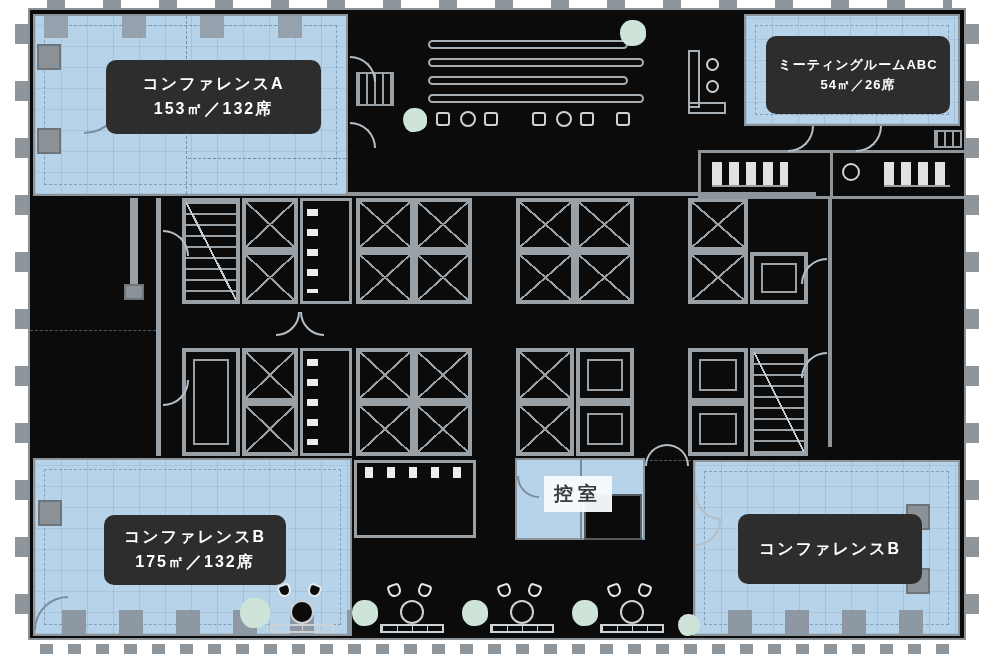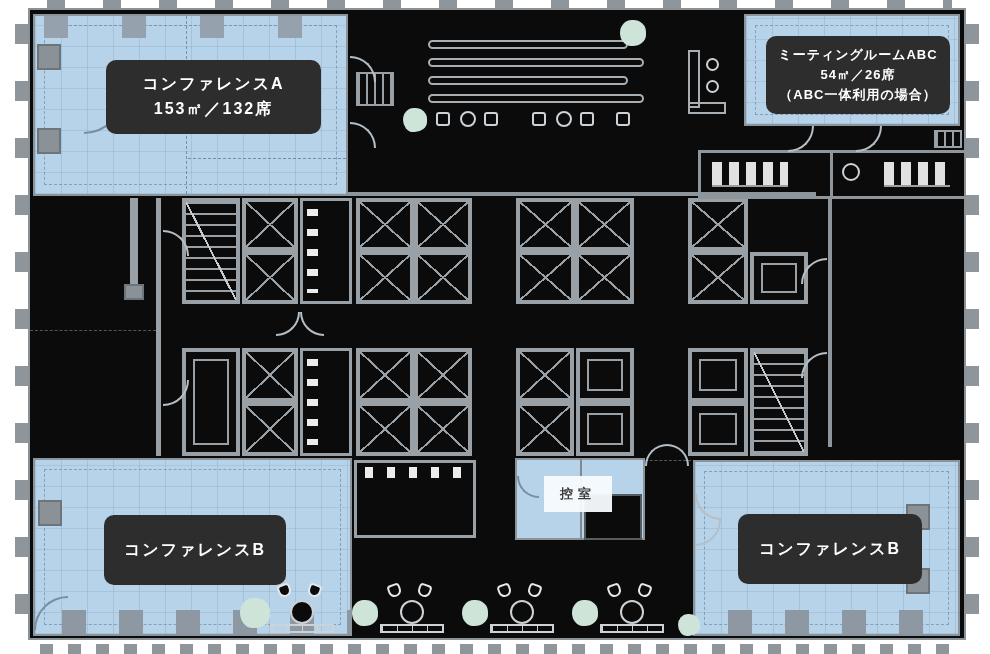--- a/index.html
+++ b/index.html
@@ -18,21 +18,21 @@
       repeating-linear-gradient(90deg,rgba(100,130,160,.22) 0 1px,transparent 1px 26px),
       repeating-linear-gradient(0deg,rgba(100,130,160,.18) 0 1px,transparent 1px 21px);}
   .room.dashed::after{content:"";position:absolute;inset:9px;border:1px dashed rgba(70,100,130,.45);}
   
   .lbl{background:#2d2d2d;color:#ffffff;border-radius:10px;display:flex;flex-direction:column;
        align-items:center;justify-content:center;font-weight:bold;letter-spacing:2px;
        line-height:1.55;z-index:6;text-align:center;}
   .lbl .ln{font-size:16px;white-space:nowrap;}
   .lbl.sm .ln{font-size:13px;letter-spacing:1px;}
   .ctl{background:rgba(246,250,252,.96);color:#3a3a3a;display:flex;align-items:center;
-       justify-content:center;font-weight:bold;font-size:13px;letter-spacing:5px;z-index:6;}
+       justify-content:center;font-weight:bold;font-size:19px;letter-spacing:5px;z-index:6;}
   
   .xb{border:4px solid #9aa1a6;background-color:#0b0b0c;background-image:
       linear-gradient(to top right,transparent calc(50% - 1px),#9aa1a6 calc(50% - 1px),#9aa1a6 calc(50% + 1px),transparent calc(50% + 1px)),
       linear-gradient(to bottom right,transparent calc(50% - 1px),#9aa1a6 calc(50% - 1px),#9aa1a6 calc(50% + 1px),transparent calc(50% + 1px));}
   .pb{border:4px solid #9aa1a6;background:#0b0b0c;}
   .pb::after{content:"";position:absolute;inset:7px;border:2px solid #9aa1a6;}
   .stair{border:4px solid #9aa1a6;background-color:#0b0b0c;background-image:
       linear-gradient(to top right,transparent calc(50% - 1px),#c7ccd0 calc(50% - 1px),#c7ccd0 calc(50% + 1px),transparent calc(50% + 1px)),
       repeating-linear-gradient(180deg,#9aa1a6 0 2px,transparent 2px 11px);}
   .wc{border:3px solid #9aa1a6;background:#0b0b0c;}
@@ -202,24 +202,24 @@
   <div class="abs plant" style="left:572px;top:600px;width:26px;height:26px;"></div>
   <div class="abs plant" style="left:678px;top:614px;width:22px;height:22px;"></div>
 
   <div class="abs lbl" style="left:106px;top:60px;width:215px;height:74px;">
     <span class="ln">コンファレンスA</span>
     <span class="ln">153㎡／132席</span>
   </div>
   <div class="abs lbl sm" style="left:766px;top:36px;width:184px;height:78px;">
     <span class="ln">ミーティングルームABC</span>
     <span class="ln">54㎡／26席</span>
-    <span class="ln">（ABC一体利用の場合）</span>
   </div>
   <div class="abs lbl" style="left:104px;top:515px;width:182px;height:70px;">
     <span class="ln">コンファレンスB</span>
+    <span class="ln">175㎡／132席</span>
   </div>
   <div class="abs lbl" style="left:738px;top:514px;width:184px;height:70px;">
     <span class="ln">コンファレンスB</span>
   </div>
   <div class="abs ctl" style="left:544px;top:476px;width:68px;height:36px;">
     <span>控室</span>
   </div>
 
 </div>
 

